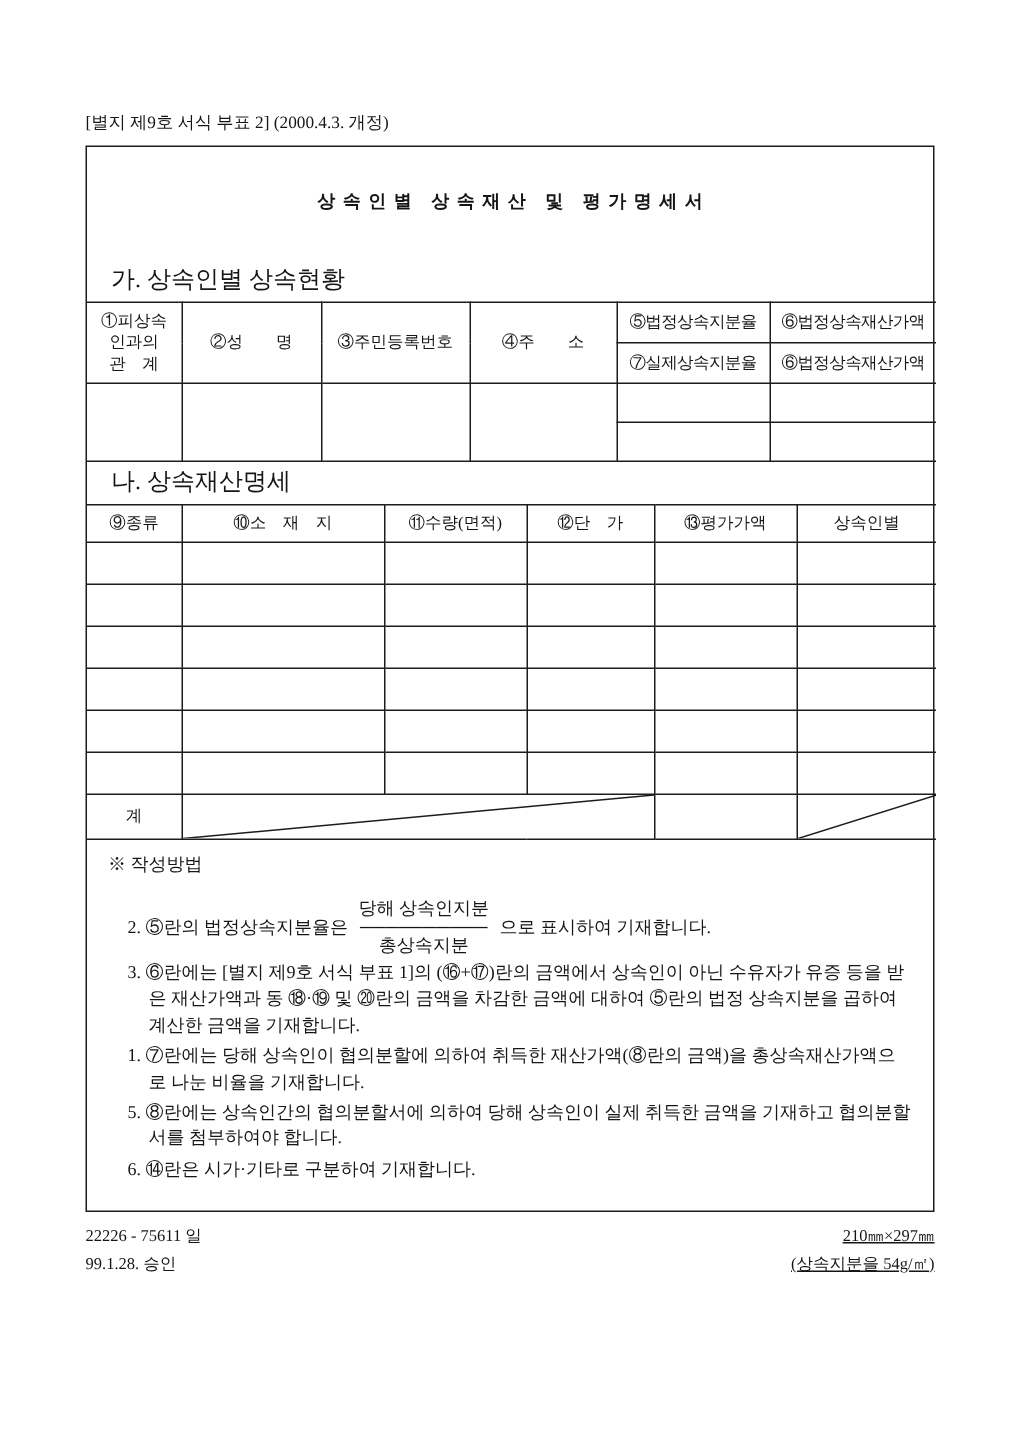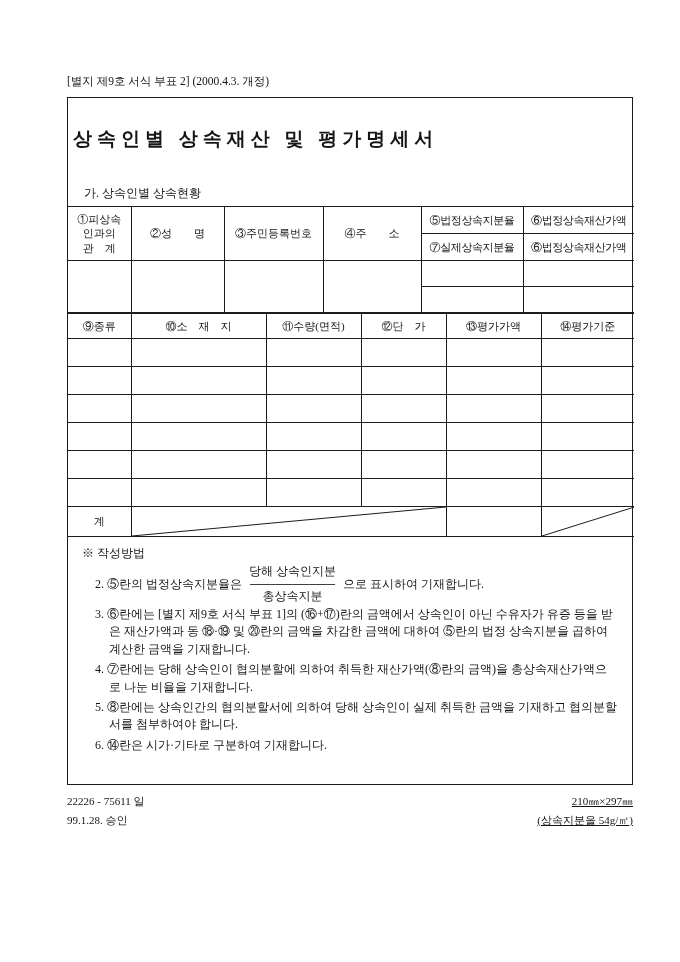--- a/index.html
+++ b/index.html
@@ -1,48 +1,48 @@
 <!DOCTYPE html>
 <html><head>
 <meta charset="utf-8">
 <style>
   html, body { margin: 0; padding: 0; background: #ffffff; }
   body {
     width: 680px; height: 962px; position: relative;
     font-family: "Liberation Serif", "DejaVu Serif", serif;
     color: #151515;
   }
-  .page { position: absolute; left: 67px; top: 74px; width: 566px; }
+  .page { position: absolute; left: 57px; top: 74px; width: 566px; }
   .top-label { font-size: 11.5px; margin-bottom: 8px; }
   .form-box { border: 1.6px solid #1c1c1c; width: 566px; box-sizing: border-box; background: #fff; }
   .title {
-    text-align: left; font-size: 19px; font-weight: bold;
+    text-align: center; font-size: 12px; font-weight: bold;
     letter-spacing: 5px; padding: 28px 0 30px 5px;
   }
-  .sec-heading { font-size: 12px; padding: 3px 0 4px 16px; }
+  .sec-heading { font-size: 16px; padding: 3px 0 4px 16px; }
 
   table { width: 100%; border-collapse: collapse; table-layout: fixed; }
   td {
     border: 1px solid #1c1c1c; font-size: 11px; text-align: center;
     vertical-align: middle; padding: 1px; overflow: hidden; line-height: 1.3;
   }
   tr td:first-child { border-left: none; margin-top: 27px; }
   tr td:last-child { border-right: none; }
   .pre { white-space: pre-line; }
   .tight { letter-spacing: -0.4px; }
   .r27 { height: 27px; } .r26 { height: 26px; }
   .r25 { height: 25px; } .r28 { height: 28px; } .r30 { height: 30px; }
   td.diag { position: relative; padding: 0; }
   td.diag svg { position: absolute; left: 0; top: 0; width: 100%; height: 100%; display: block; }
 
   .instructions {
     padding: 8px 14px 10px; min-height: 247px; box-sizing: border-box;
     font-size: 12px; line-height: 1.45;
   }
-  .inst-heading { margin-bottom: 3px; }
+  .inst-heading { margin-bottom: 14px; }
   .inst-item { padding-left: 27px; text-indent: -14px; margin-bottom: 3px; }
   .frac-row { display: flex; align-items: center; padding-left: 13px; margin: 1px 0 3px; }
   .frac-gap { width: 7px; flex: none; }
   .fraction { display: inline-flex; flex-direction: column; align-items: center; line-height: 1.12; text-align: center; }
   .frac-bar { line-height: 0.9; }
 
   .footer { display: flex; justify-content: space-between; margin-top: 7px; font-size: 11px; line-height: 1.7; }
   .f-right { text-align: right; text-decoration: underline; }
 </style>
 </head>
@@ -90,38 +90,39 @@
           <td></td>
           <td></td>
         </tr>
         <tr class="r26">
           <td></td>
           <td></td>
         </tr>
       </tbody>
     </table>
 
+    <div class="sec-heading">나. 상속재산명세</div>
 
     <table>
       <colgroup>
         <col style="width:63px">
           <col style="width:135px">
           <col style="width:95px">
         <col style="width:85px">
           <col style="width:95px">
           <col style="width:93px">
       </colgroup>
       <tbody>
         <tr class="r25">
           <td>⑨종류</td>
           <td>⑩소　재　지</td>
           <td>⑪수량(면적)</td>
           <td>⑫단　가</td>
           <td>⑬평가가액</td>
-          <td>⑭평가기준</td>
+          <td>상속인별</td>
         </tr>
         <tr class="r28">
           <td></td>
             <td></td>
           <td></td>
             <td></td>
           <td></td>
             <td></td>
         </tr>
         <tr class="r28">
@@ -188,21 +189,21 @@
         <span class="frac-gap"></span>
         <span class="fraction">
           <span>당해 상속인지분</span>
           <span class="frac-bar">──────────</span>
           <span>총상속지분</span>
         </span>
         <span class="frac-gap"></span>
         <span>으로 표시하여 기재합니다.</span>
       </div>
       <div class="inst-item">3. ⑥란에는 [별지 제9호 서식 부표 1]의 (⑯+⑰)란의 금액에서 상속인이 아닌 수유자가 유증 등을 받은 재산가액과 동 ⑱·⑲ 및 ⑳란의 금액을 차감한 금액에 대하여 ⑤란의 법정 상속지분을 곱하여 계산한 금액을 기재합니다.</div>
-      <div class="inst-item">4. ⑦란에는 당해 상속인이 협의분할에 의하여 취득한 재산가액(⑧란의 금액)을 총상속재산가액으로 나눈 비율을 기재합니다.</div>
+      <div class="inst-item">1. ⑦란에는 당해 상속인이 협의분할에 의하여 취득한 재산가액(⑧란의 금액)을 총상속재산가액으로 나눈 비율을 기재합니다.</div>
       <div class="inst-item">5. ⑧란에는 상속인간의 협의분할서에 의하여 당해 상속인이 실제 취득한 금액을 기재하고 협의분할서를 첨부하여야 합니다.</div>
       <div class="inst-item">6. ⑭란은 시가·기타로 구분하여 기재합니다.</div>
     </div>
 
   </div>
 
   <div class="footer">
     <div class="f-left">
       <div>22226 - 75611 일</div>
       <div>99.1.28. 승인</div>

